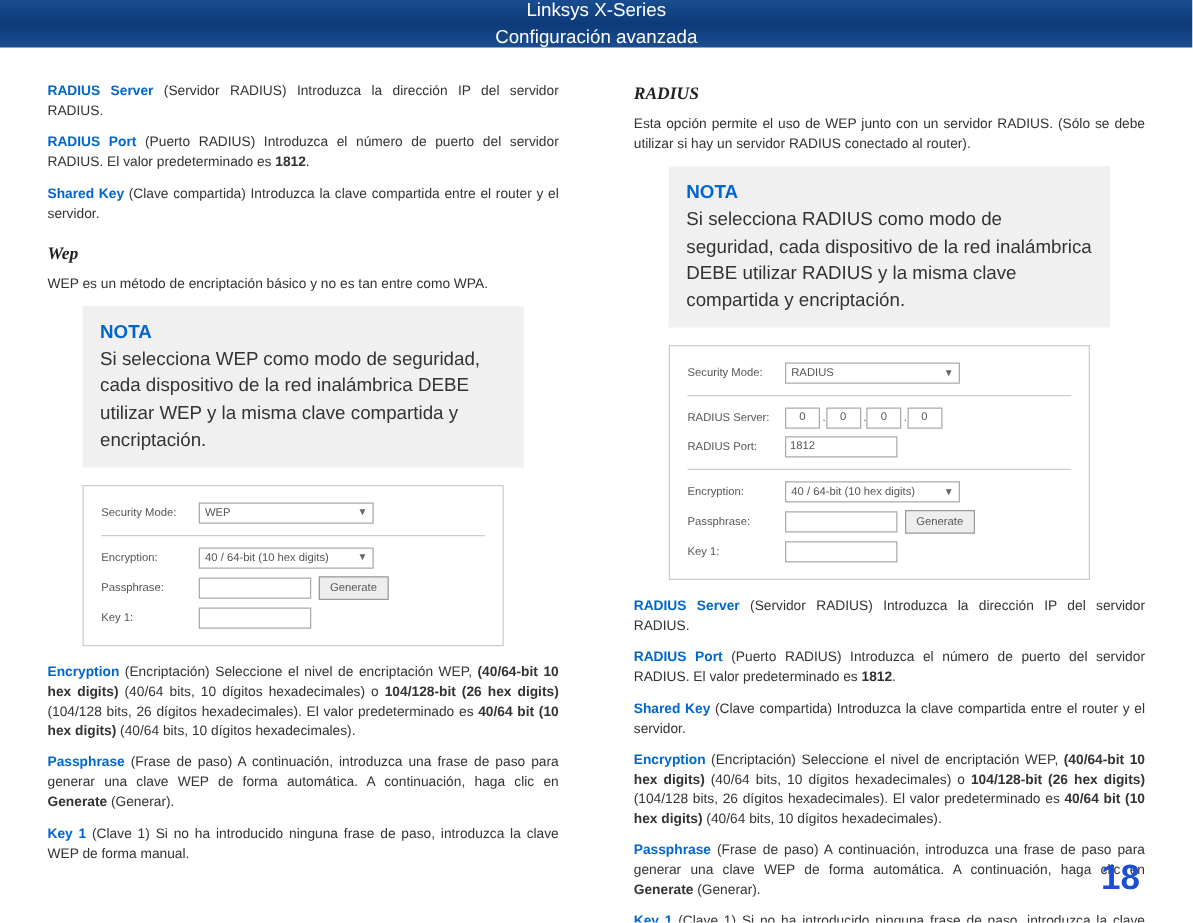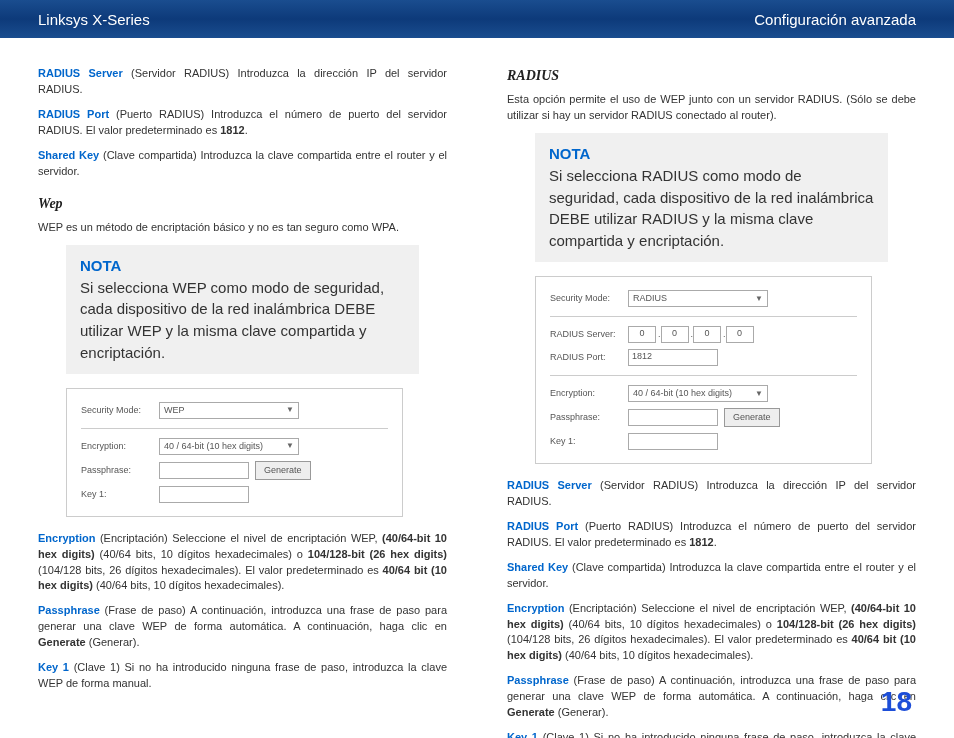--- a/index.html
+++ b/index.html
@@ -1,17 +1,17 @@
 <!DOCTYPE html>
 <html><head>
 <meta charset="utf-8">
 <style>
 * { box-sizing: border-box; margin: 0; padding: 0; }
 body { font-family: "Segoe UI", Arial, sans-serif; background: #fff; width: 954px; height: 738px; overflow: hidden; position: relative; }
-.header-bar { background: linear-gradient(to bottom, #1a4d8f 0%, #0d3a7a 50%, #1a4d8f 100%); height: 38px; display: flex; justify-content: space-between; align-items: center; padding: 0 38px; color: #fff; font-size: 15px; font-weight: 300; }
+.header-bar { background: linear-gradient(to bottom, #1a4d8f 0%, #0d3a7a 50%, #1a4d8f 100%); height: 38px; display: flex; justify-content: space-between; align-items: center; padding: 0 38px; color: #fff; font-size: 15px; font-weight: 300; flex-direction: column; }
 .content { display: flex; padding: 28px 38px 0 38px; gap: 60px; }
 .column { flex: 1; font-size: 11px; line-height: 1.45; color: #333; }
 .column p { margin-bottom: 9px; text-align: justify; }
 .term { color: #0066cc; font-weight: bold; }
 .bold { font-weight: bold; }
 h3.section { font-style: italic; font-weight: bold; font-size: 14px; color: #222; margin: 14px 0 6px 0; font-family: Georgia, serif; }
 .note-box { background: #f0f0f0; padding: 10px 14px; margin: 8px 28px 14px 28px; font-size: 15px; line-height: 1.45; }
 .note-label { color: #0066cc; font-weight: bold; display: block; }
 .screenshot { border: 1px solid #ccc; margin: 8px 44px 14px 28px; padding: 10px 14px 10px 14px; font-size: 9px; color: #555; background: #fff; }
 .ss-row { display: flex; align-items: center; padding: 3px 0; }
@@ -33,21 +33,21 @@
 </div>
 
 <div class="content">
 
   <div class="column">
     <p><span class="term">RADIUS Server</span><span> (Servidor RADIUS) Introduzca la dirección IP del servidor RADIUS.</span></p>
     <p><span class="term">RADIUS Port</span><span> (Puerto RADIUS) Introduzca el número de puerto del servidor RADIUS. El valor predeterminado es </span><span class="bold">1812</span><span>.</span></p>
     <p><span class="term">Shared Key</span><span> (Clave compartida) Introduzca la clave compartida entre el router y el servidor.</span></p>
 
     <h3 class="section">Wep</h3>
-    <p>WEP es un método de encriptación básico y no es tan seguro como WPA.</p>
+    <p>WEP es un método de encriptación básico y no es tan entre como WPA.</p>
 
     <div class="note-box">
       <span class="note-label">NOTA</span>
       <span>Si selecciona WEP como modo de seguridad, cada dispositivo de la red inalámbrica DEBE utilizar WEP y la misma clave compartida y encriptación.</span>
     </div>
 
     <div class="screenshot">
       <div class="ss-row">
         <span class="ss-label">Security Mode:</span>
         <span class="ss-select">

